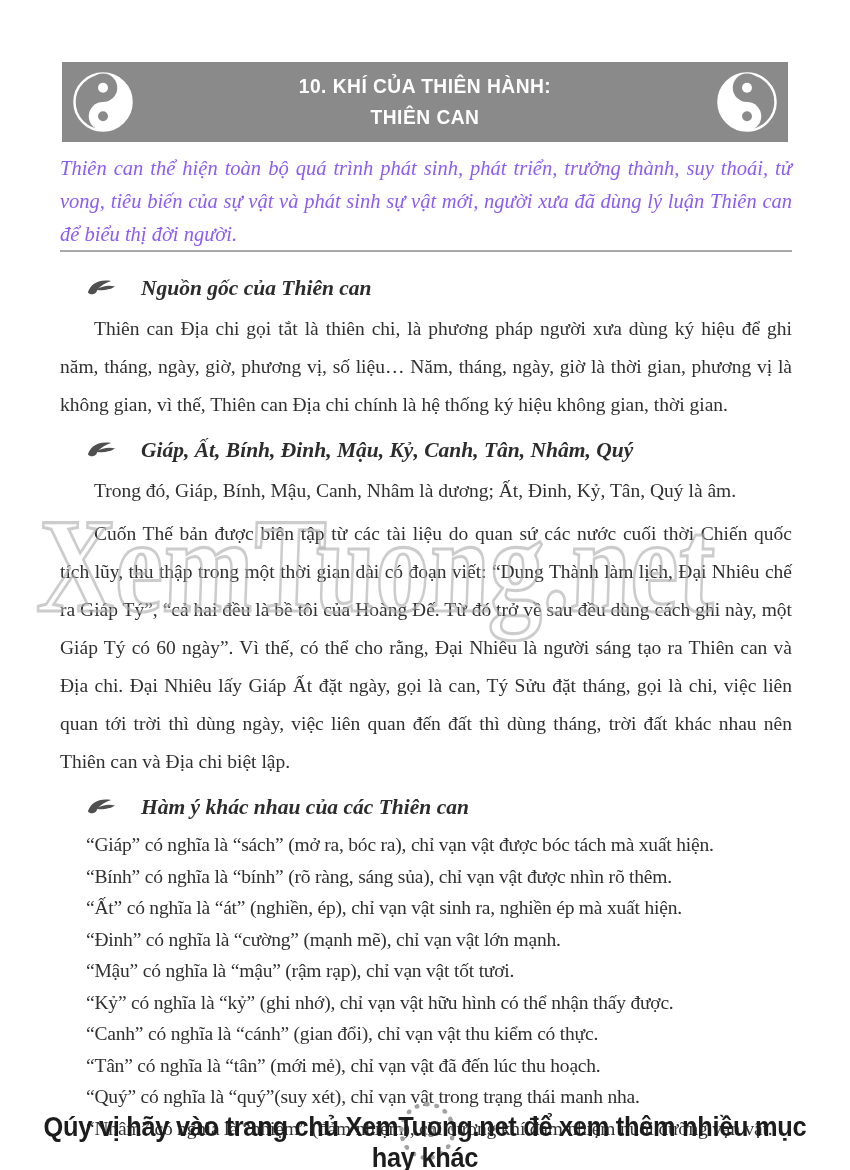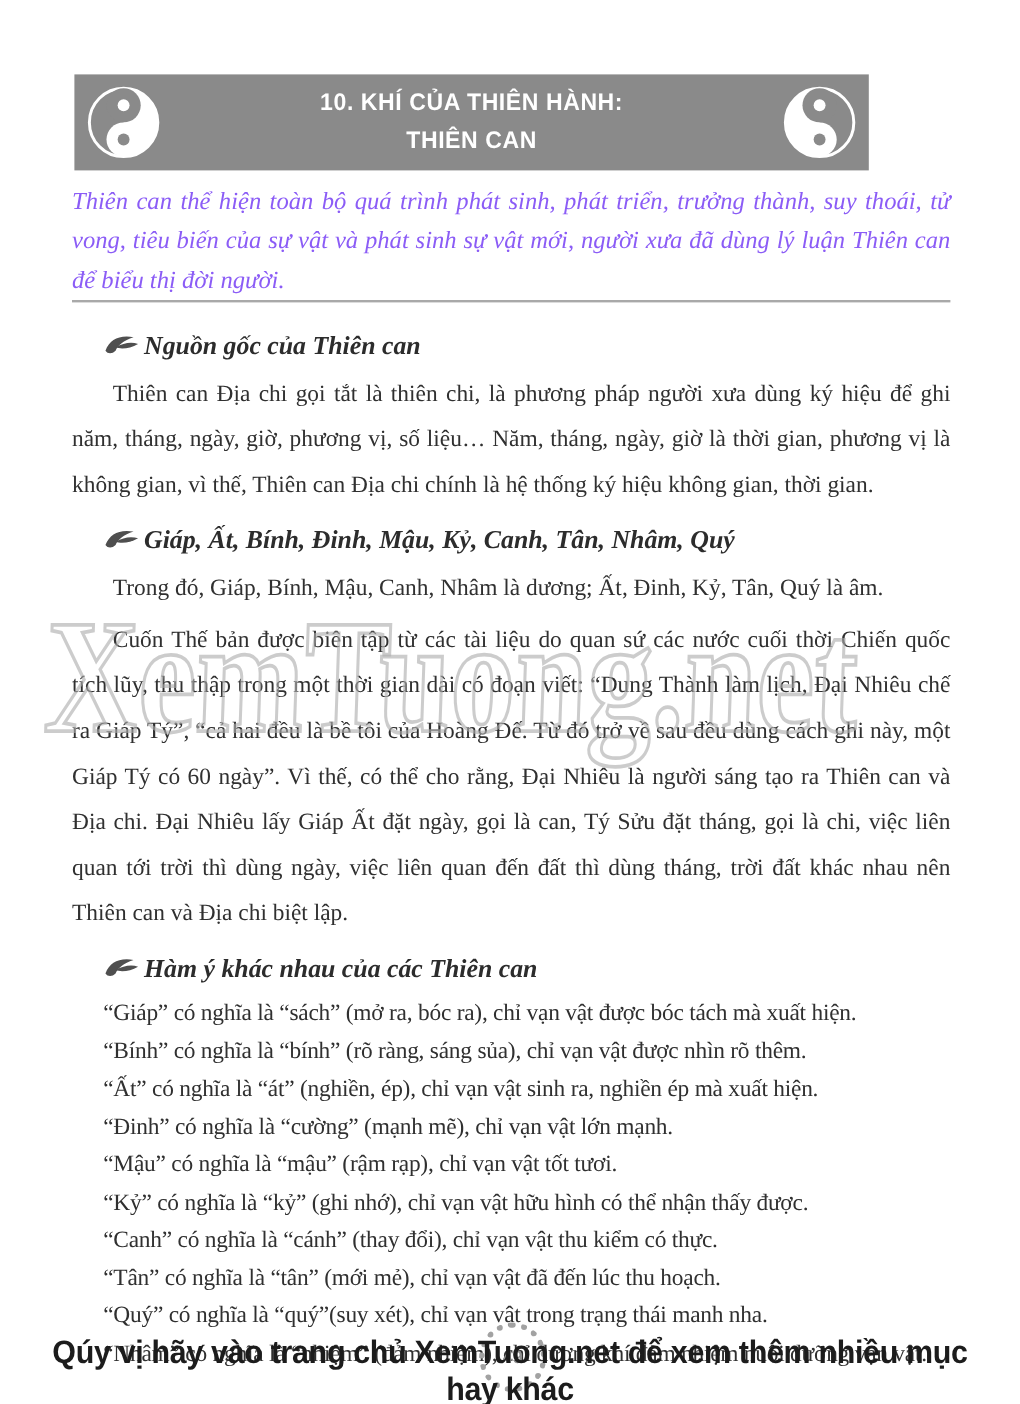--- a/index.html
+++ b/index.html
@@ -1,34 +1,34 @@
 <!DOCTYPE html>
 <html><head>
 <meta charset="utf-8">
 <style>
   html,body{margin:0;padding:0;background:#e8e8e8;}
   .page{position:relative;width:850px;height:1170px;margin:0 auto;background:#ffffff;overflow:hidden;
         font-family:"Liberation Serif",serif;color:#303030;}
 
   
-  .banner{position:absolute;left:62px;top:62px;width:662px;height:80px;background:#8a8a8a;
+  .banner{position:absolute;left:62px;top:62px;width:726px;height:80px;background:#8a8a8a;
           display:flex;align-items:center;justify-content:space-between;padding:0 10px;box-sizing:border-box;}
   .banner-title{flex:1;text-align:center;color:#ffffff;font-family:"Liberation Sans",sans-serif;
                 font-weight:bold;font-size:20px;line-height:1.55;letter-spacing:.5px;transform:scaleX(.96);}
   .yy{width:62px;height:62px;flex:0 0 auto;}
   .yy.mirror{transform:scaleX(-1);}
 
   
   .intro{position:absolute;left:60px;top:152px;width:732px;font-style:italic;font-size:20.5px;
          line-height:1.62;color:#8b5cf6;text-align:justify;}
   .rule{position:absolute;left:60px;top:250px;width:732px;border-top:2px solid #a9a9a9;}
 
   
   .content{position:absolute;left:60px;top:262px;width:732px;}
-  .sec-head{display:flex;align-items:center;gap:4px;margin:14px 0 9px 26px;
+  .sec-head{display:flex;align-items:center;gap:25px;margin:14px 0 9px 26px;
             font-weight:bold;font-style:italic;font-size:21.5px;color:#2c2c2c;}
   .sec-head .orn{flex:0 0 auto;margin-top:-2px;}
   .para{margin:0 0 5px;font-size:19.5px;line-height:38px;text-align:justify;text-indent:34px;}
   .it{}
   .stem-list p{margin:0;font-size:19.5px;line-height:31.5px;text-indent:26px;letter-spacing:-0.2px;}
 
   
   .watermark{position:absolute;left:40px;top:498px;width:780px;white-space:nowrap;pointer-events:none;
              font-family:"Liberation Serif",serif;font-weight:bold;font-size:108px;line-height:1;
              color:transparent;-webkit-text-stroke:2.5px rgba(173,173,173,.62);
@@ -103,21 +103,21 @@
       <span>Hàm ý khác nhau của các Thiên can</span>
     </div>
 
     <div class="stem-list">
       <p>“Giáp” có nghĩa là “sách” (mở ra, bóc ra), chỉ vạn vật được bóc tách mà xuất hiện.</p>
       <p>“Bính” có nghĩa là “bính” (rõ ràng, sáng sủa), chỉ vạn vật được nhìn rõ thêm.</p>
       <p>“Ất” có nghĩa là “át” (nghiền, ép), chỉ vạn vật sinh ra, nghiền ép mà xuất hiện.</p>
       <p>“Đinh” có nghĩa là “cường” (mạnh mẽ), chỉ vạn vật lớn mạnh.</p>
       <p>“Mậu” có nghĩa là “mậu” (rậm rạp), chỉ vạn vật tốt tươi.</p>
       <p>“Kỷ” có nghĩa là “kỷ” (ghi nhớ), chỉ vạn vật hữu hình có thể nhận thấy được.</p>
-      <p>“Canh” có nghĩa là “cánh” (thay đổi), chỉ vạn vật thu kiểm có thực.</p>
+      <p>“Canh” có nghĩa là “cánh” (gian đổi), chỉ vạn vật thu kiểm có thực.</p>
       <p>“Tân” có nghĩa là “tân” (mới mẻ), chỉ vạn vật đã đến lúc thu hoạch.</p>
       <p>“Quý” có nghĩa là “quý”(suy xét), chỉ vạn vật trong trạng thái manh nha.</p>
       <p>“Nhâm” có nghĩa là “nhiệm” (đảm nhiệm), chỉ dương khí đảm nhiệm nuôi dưỡng vạn vật.</p>
     </div>
   </div>
 
   <div class="watermark">XemTuong.net</div>
 
   <div class="footer">
     <div class="badge">49</div>

